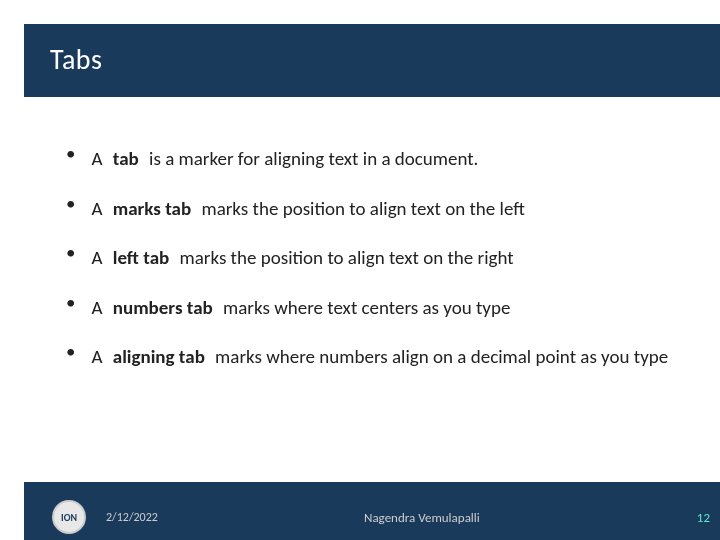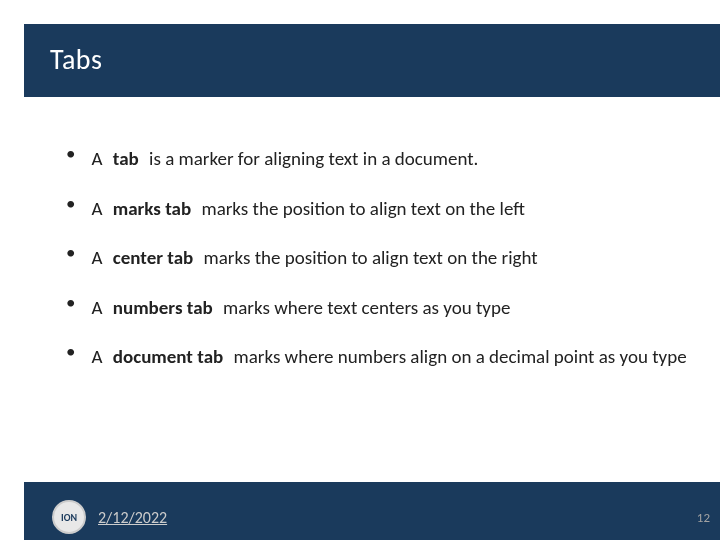--- a/index.html
+++ b/index.html
@@ -81,52 +81,52 @@
       display: flex;
       align-items: center;
       padding: 6px 16px;
       min-height: 40px;
       justify-content: space-between;
     }
 
     .footer-left {
       display: flex;
       align-items: center;
+      gap: 8px;
     }
 
     .footer-logo {
       width: 34px;
       height: 34px;
       border-radius: 50%;
       background: #e8e8e8;
       display: flex;
       align-items: center;
       justify-content: center;
       font-size: 10px;
       font-weight: bold;
       color: #1a3a5c;
       flex-shrink: 0;
       border: 2px solid #cccccc;
     }
 
     .footer-date {
       color: #cccccc;
-      font-size: 16px;
-      text-decoration: underline;
+      font-size: 12px;
     }
 
     .footer-center {
       color: #cccccc;
       font-size: 13px;
       flex: 1;
       text-align: center;
     }
 
     .footer-page {
-      color: #a3a3a3;
+      color: #5eead4;
       font-size: 13px;
       min-width: 30px;
       text-align: right;
     }
   </style>
 </head>
 <body>
 
 <div class="slide">
   <div class="header">
@@ -138,35 +138,36 @@
       <li>
         <span class="bullet">•</span>
         <span class="text">A <span class="bold">tab</span> is a marker for aligning text in a document.</span>
       </li>
       <li>
         <span class="bullet">•</span>
         <span class="text">A <span class="bold">marks tab</span> marks the position to align text on the left</span>
       </li>
       <li>
         <span class="bullet">•</span>
-        <span class="text">A <span class="bold">center tab</span> marks the position to align text on the right</span>
+        <span class="text">A <span class="bold">left tab</span> marks the position to align text on the right</span>
       </li>
       <li>
         <span class="bullet">•</span>
         <span class="text">A <span class="bold">numbers tab</span> marks where text centers as you type</span>
       </li>
       <li>
         <span class="bullet">•</span>
-        <span class="text">A <span class="bold">document tab</span> marks where numbers align on a decimal point as you type</span>
+        <span class="text">A <span class="bold">aligning tab</span> marks where numbers align on a decimal point as you type</span>
       </li>
     </ul>
   </div>
 
   <div class="footer">
     <div class="footer-left">
       <div class="footer-logo">
         <span>ION</span>
       </div>
       <span class="footer-date">2/12/2022</span>
     </div>
+    <span class="footer-center">Nagendra Vemulapalli</span>
     <span class="footer-page">12</span>
   </div>
 </div>
 
 </body></html>

